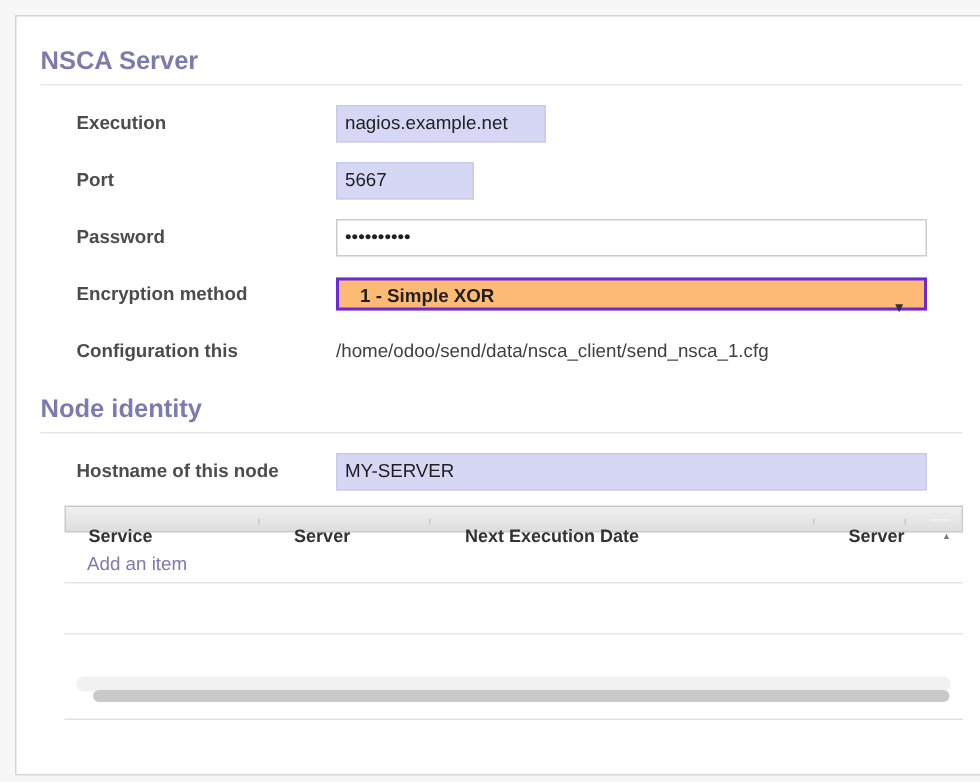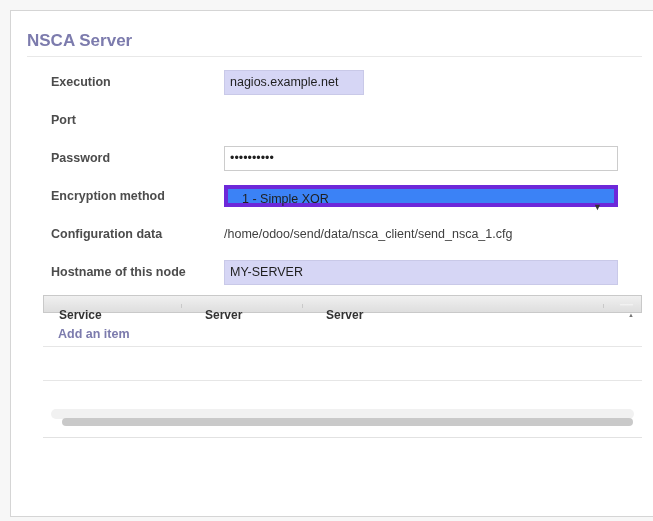--- a/index.html
+++ b/index.html
@@ -53,27 +53,28 @@
   .field.w92  { width: 92px; }
   .field.grow { flex: 1 1 auto; }
   .field.white {
     background: #ffffff;
     border: 1px solid #cccccc;
   }
   .select {
     position: relative;
     flex: 1 1 auto;
     height: 22px;
-    background: #3b82f6;
-    border: 4px solid #6d28d9;
+    background: #fdba74;
+    border: 2px solid #6d28d9;
     font-size: 12.5px;
     color: #1f1f1f;
     line-height: 20px;
     padding: 0 18px 0 6px;
     cursor: default;
+    font-weight: bold;
   }
   .select .caret {
     position: absolute;
     right: 4px; top: 6px;
     font-size: 9px;
     color: #333333;
     line-height: 9px;
   }
   .static-value {
     font-size: 12.5px;
@@ -110,21 +111,21 @@
   .trow {
     height: 26px;
     border-bottom: 1px solid #e6e6e6;
     display: flex;
     align-items: center;
     padding-left: 7px;
   }
   .add-link {
     color: #7c7bad;
     font-size: 12.5px;
-    font-weight: bold;
+    font-weight: normal;
     text-decoration: none;
     cursor: pointer;
     text-align: center;
   }
   .tbl-footer {
     padding: 12px 0 10px 0;
     border-bottom: 1px solid #e2e2e2;
   }
   .hscroll-track {
     height: 10px;
@@ -146,51 +147,54 @@
 
   <h2 class="section-title first">NSCA Server</h2>
 
   <div class="form-grid">
     <div class="frow">
       <label class="flabel">Execution</label>
       <input type="text" class="field w140" value="nagios.example.net" style="">
     </div>
     <div class="frow">
       <label class="flabel">Port</label>
+      <input type="text" class="field w92" value="5667" style="">
     </div>
     <div class="frow">
       <label class="flabel">Password</label>
       <input type="text" class="field white grow" value="••••••••••" style="">
     </div>
     <div class="frow">
       <label class="flabel">Encryption method</label>
       <div class="select">
         <span>1 - Simple XOR</span>
         <span class="caret">▼</span>
       </div>
     </div>
     <div class="frow">
-      <label class="flabel">Configuration data</label>
+      <label class="flabel">Configuration this</label>
       <span class="static-value">/home/odoo/send/data/nsca_client/send_nsca_1.cfg</span>
     </div>
   </div>
 
+  <h2 class="section-title">Node identity</h2>
 
   <div class="form-grid">
     <div class="frow">
       <label class="flabel">Hostname of this node</label>
       <input type="text" class="field grow" value="MY-SERVER" style="">
     </div>
   </div>
 
 
   <div class="tbl">
     <div class="thead">
       <div class="th c1">Service</div>
       <div class="th c2">Server</div>
+      <div class="th c3">Next Execution Date</div>
       <div class="th c4">Server</div>
       <div class="th stub">
         <span class="stub-arrow">▲</span>
       </div>
     </div>
     <div class="trow">
       <a class="add-link">Add an item</a>
     </div>
     <div class="trow"></div>
     <div class="tbl-footer">

